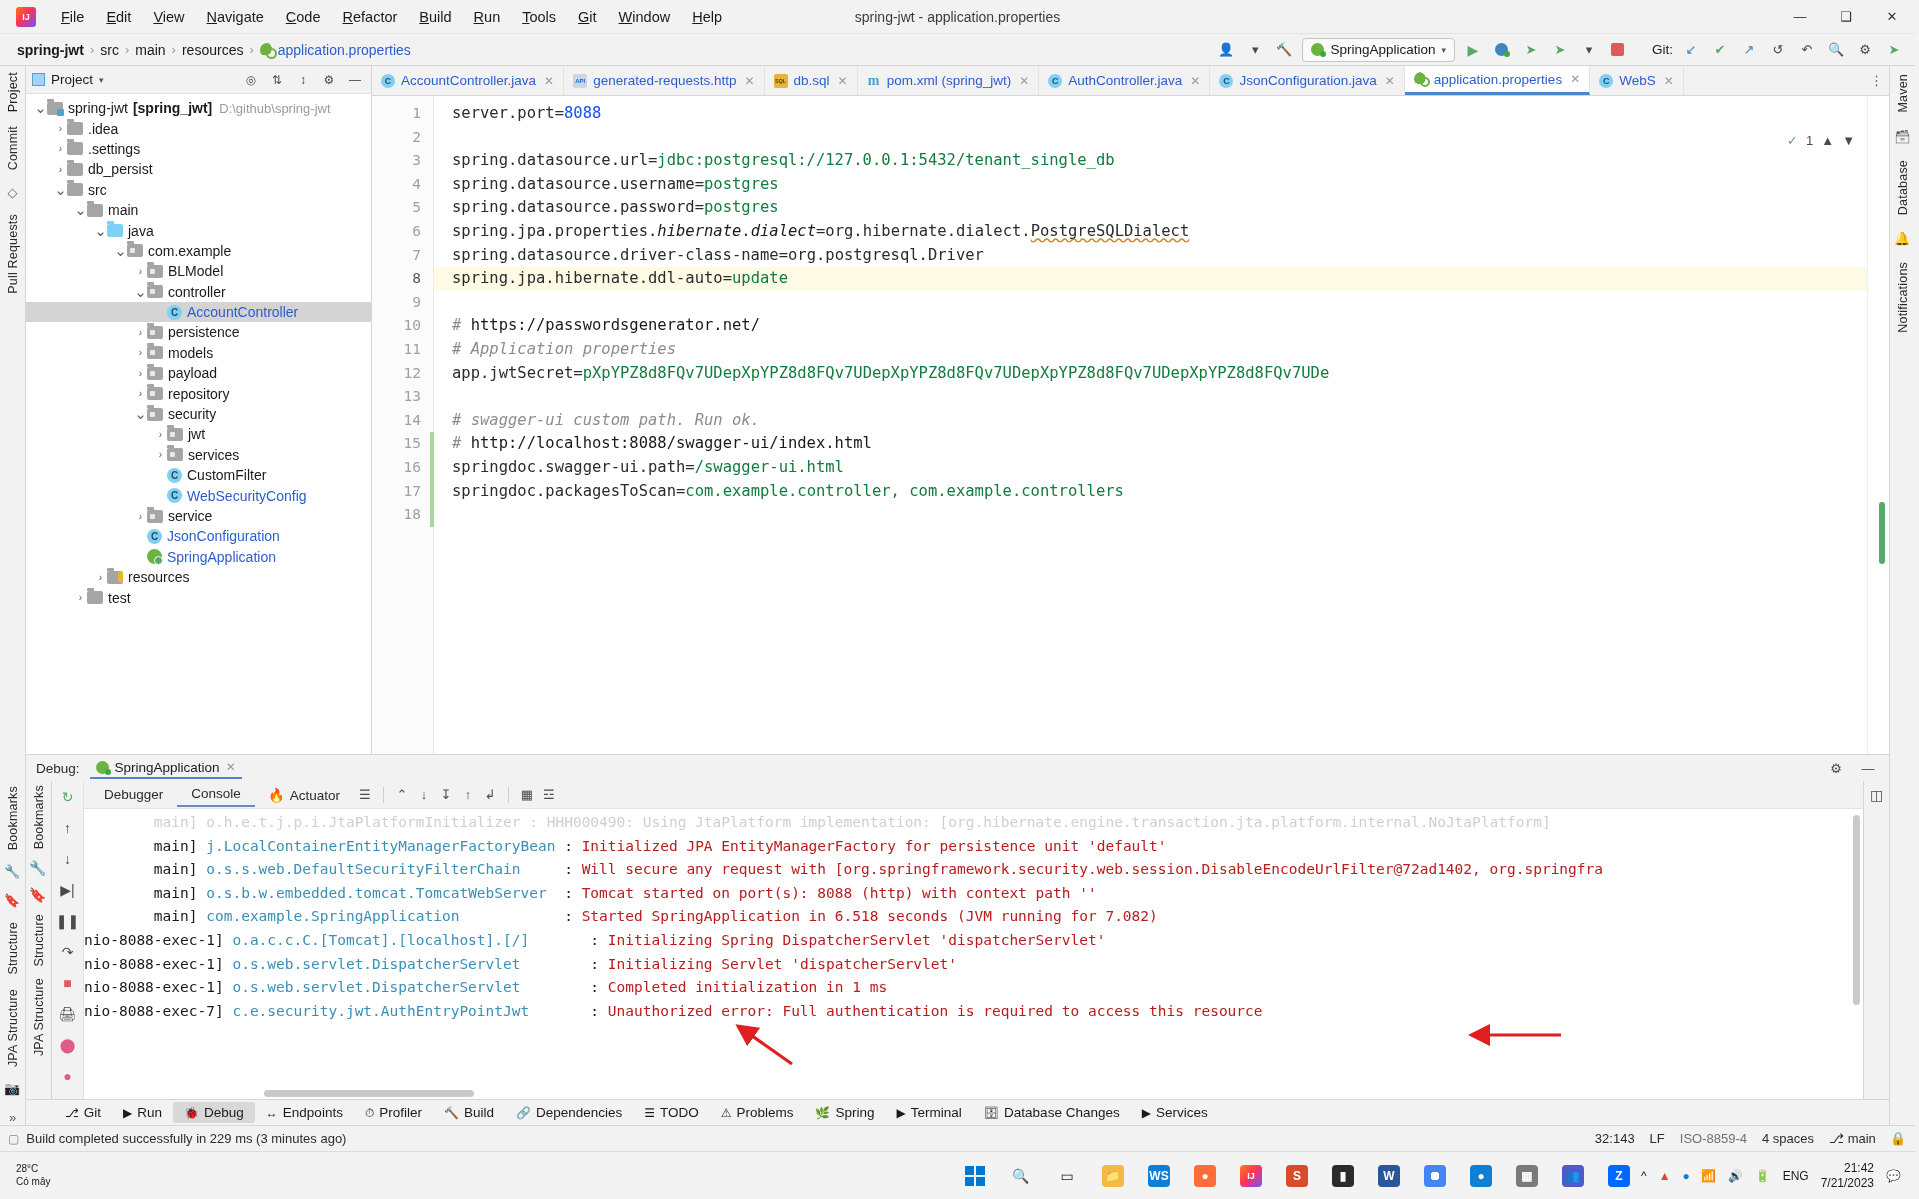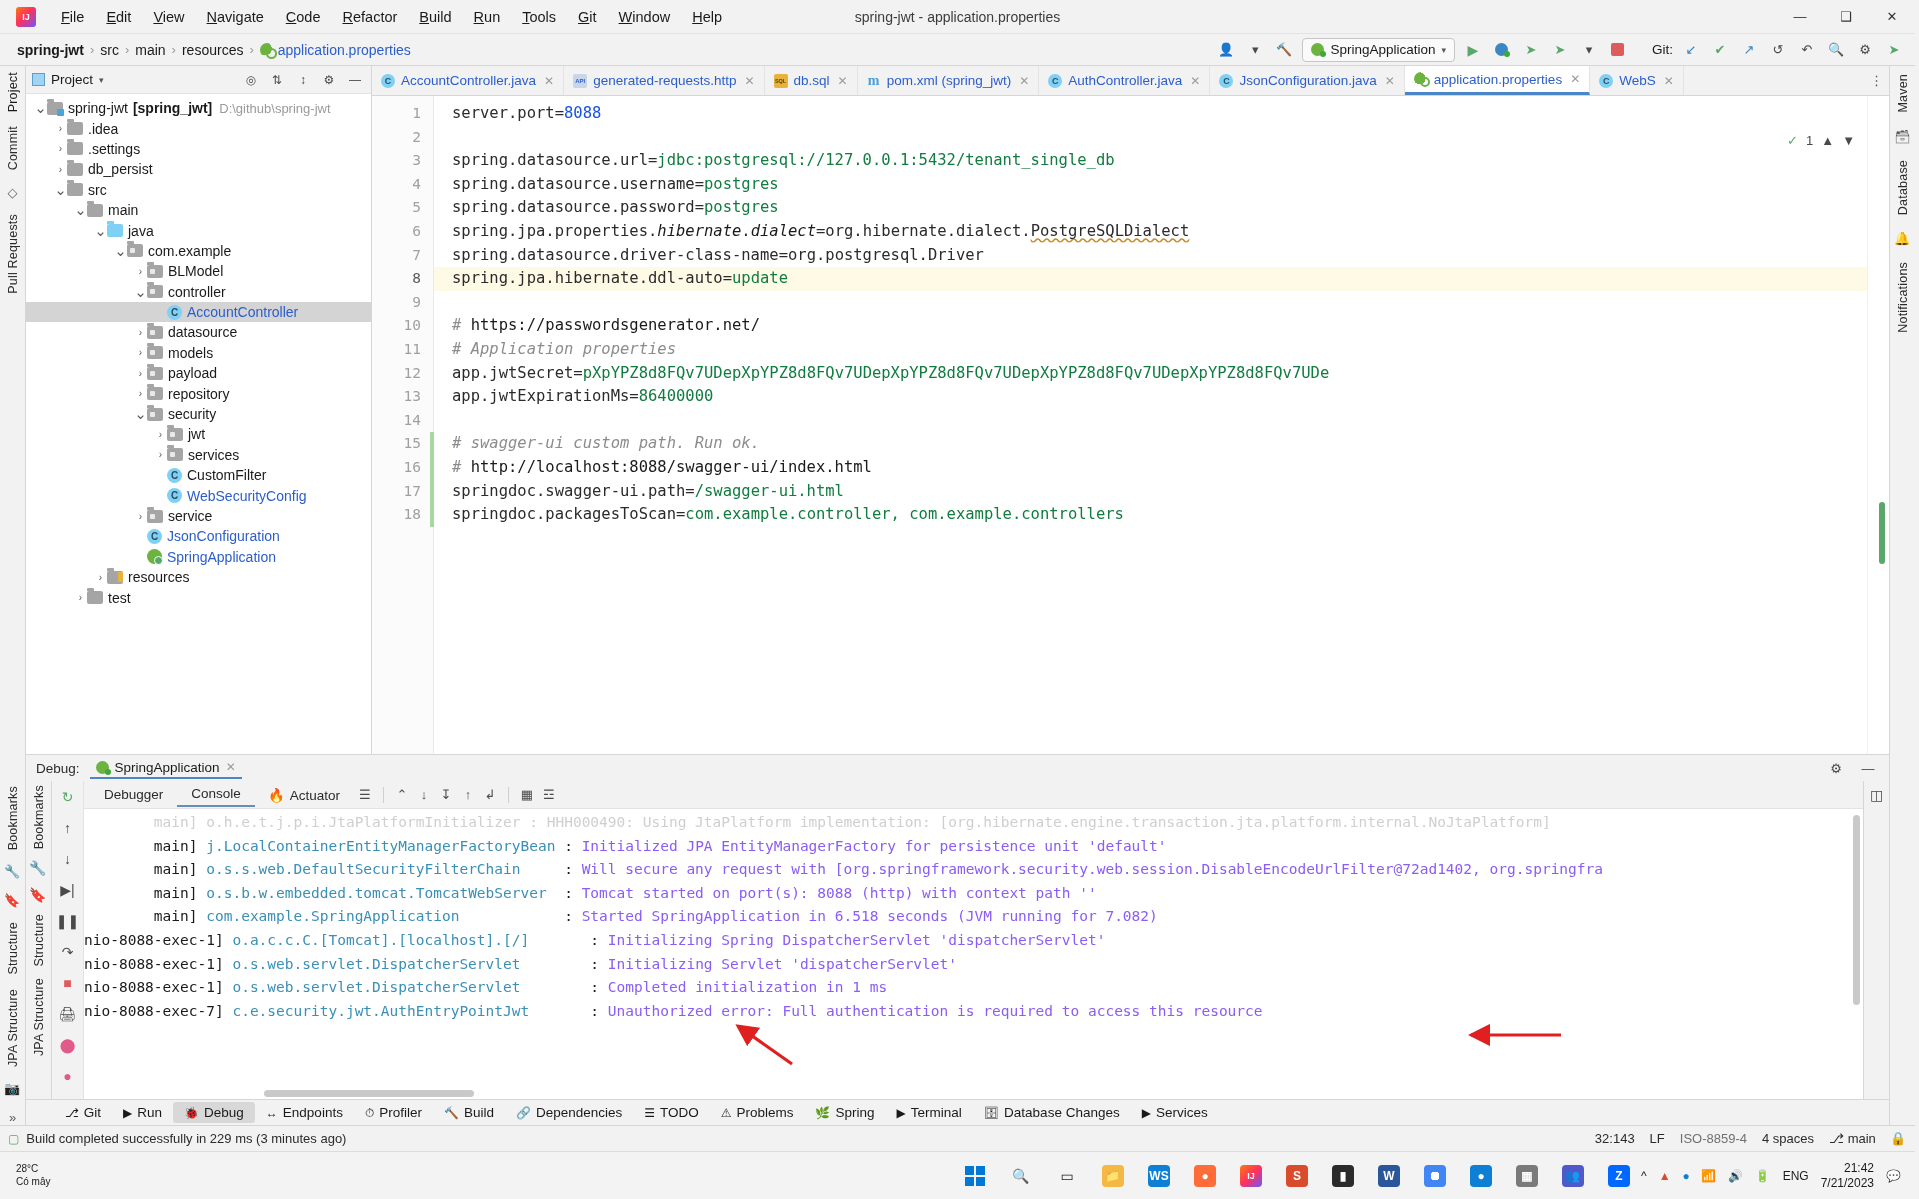--- a/index.html
+++ b/index.html
@@ -227,21 +227,21 @@
   .ctab .flame { color:#e8734a; margin-right:4px; }
   .ct-sep { width:1px; height:16px; background:#cfcfcf; margin:0 7px; }
   .ct-ico { width:22px;height:20px;display:flex;align-items:center;justify-content:center;font-size:13px;color:#4a4a4a; }
   .console-out {
     flex:1; background:#fff; overflow:hidden; position:relative;
     font-family:"DejaVu Sans Mono", monospace; font-size:14.5px; padding-top:2px;
   }
   .logline { height: 23.6px; line-height: 23.6px; white-space: pre; }
   .lg-thread { color: #1a1a1a; }
   .lg-cls { color: #3a8fb7; }
-  .lg-msg { color: #8b5cf6; }
+  .lg-msg { color: #b91c1c; }
   .lg-faded { color: #cfcfcf; }
   .console-scroll-h {
     position:absolute; bottom:2px; left:180px; width:210px; height:7px; background:#c9c9c9; border-radius:4px;
   }
   .console-scroll-v { position:absolute; right:3px; top:6px; width:7px; height:190px; background:#c9c9c9; border-radius:4px; }
   .console-right { width: 26px; background:#f2f2f2; border-left:1px solid #d6d6d6; flex:none; display:flex; flex-direction:column; align-items:center; padding-top:6px; }
 
   
   .arrow-svg { position:absolute; pointer-events:none; }
 
@@ -436,21 +436,21 @@
                 <span class="tlabel">controller</span>
               </div>
               <div class="trow sel" style="padding-left: 128px;">
                 <span class="arrow empty">&nbsp;</span>
                 <span class="cicon">C</span>
                 <span class="tlabel link">AccountController</span>
               </div>
               <div class="trow" style="padding-left: 108px;">
                 <span class="arrow">›</span>
                 <span class="ficon pkg"></span>
-                <span class="tlabel">datasource</span>
+                <span class="tlabel">persistence</span>
               </div>
               <div class="trow" style="padding-left: 108px;">
                 <span class="arrow">›</span>
                 <span class="ficon pkg"></span>
                 <span class="tlabel">models</span>
               </div>
               <div class="trow" style="padding-left: 108px;">
                 <span class="arrow">›</span>
                 <span class="ficon pkg"></span>
                 <span class="tlabel">payload</span>
@@ -587,21 +587,20 @@
                 <div class="cline"><span class="k">spring.datasource.url</span><span class="eq">=</span><span class="v">jdbc:postgresql://127.0.0.1:5432/tenant_single_db</span></div>
                 <div class="cline"><span class="k">spring.datasource.username</span><span class="eq">=</span><span class="v">postgres</span></div>
                 <div class="cline"><span class="k">spring.datasource.password</span><span class="eq">=</span><span class="v">postgres</span></div>
                 <div class="cline"><span class="k">spring.jpa.properties.</span><span class="it">hibernate</span><span class="k">.</span><span class="it">dialect</span><span class="eq">=</span><span class="k">org.hibernate.dialect.</span><span class="k err-sq">PostgreSQLDialect</span></div>
                 <div class="cline"><span class="k">spring.datasource.driver-class-name</span><span class="eq">=</span><span class="k">org.postgresql.Driver</span></div>
                 <div class="cline hl"><span class="k">spring.jpa.hibernate.ddl-auto</span><span class="eq">=</span><span class="v">update</span></div>
                 <div class="cline">&nbsp;</div>
                 <div class="cline"><span class="cmt"># </span><span class="url">https://passwordsgenerator.net/</span></div>
                 <div class="cline"><span class="cmt"># Application properties</span></div>
                 <div class="cline"><span class="k">app.jwtSecret</span><span class="eq">=</span><span class="v">pXpYPZ8d8FQv7UDepXpYPZ8d8FQv7UDepXpYPZ8d8FQv7UDepXpYPZ8d8FQv7UDepXpYPZ8d8FQv7UDe</span></div>
-                <div class="cline"><span class="k">app.jwtExpirationMs</span><span class="eq">=</span><span class="v">86400000</span></div>
                 <div class="cline">&nbsp;</div>
                 <div class="cline"><span class="cmt"># swagger-ui custom path. Run ok.</span></div>
                 <div class="cline"><span class="cmt"># </span><span class="url">http://localhost:8088/swagger-ui/index.html</span></div>
                 <div class="cline"><span class="k">springdoc.swagger-ui.path</span><span class="eq">=</span><span class="v">/swagger-ui.html</span></div>
                 <div class="cline"><span class="k">springdoc.packagesToScan</span><span class="eq">=</span><span class="v">com.example.controller, com.example.controllers</span></div>
               </div>
             <div class="editor-right">
               <div class="scroll-green" style="top:406px;height:62px;"></div>
             </div>
             <div class="editor-topright">

